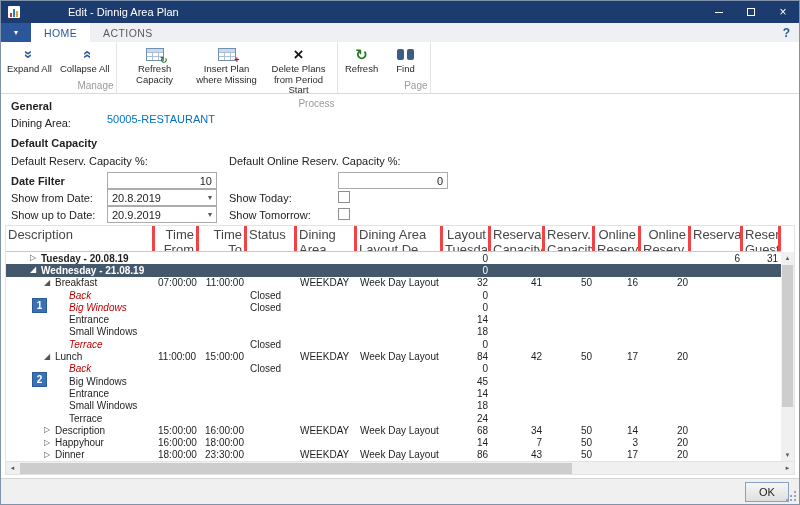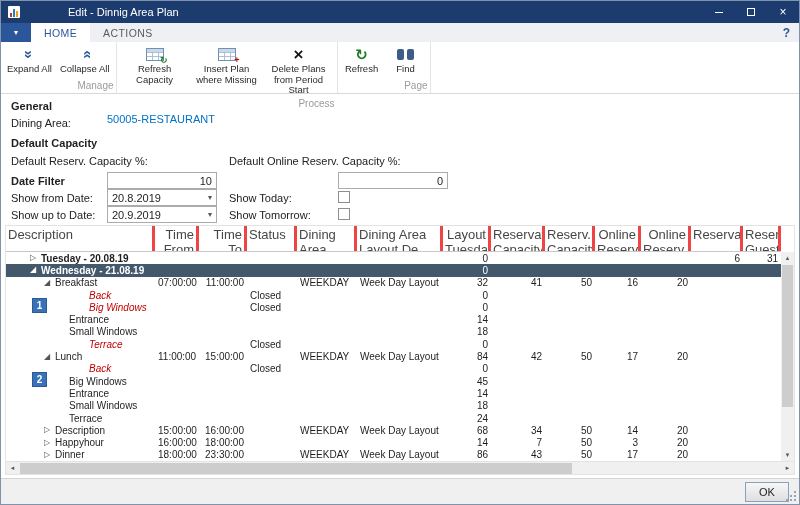--- a/index.html
+++ b/index.html
@@ -61,21 +61,21 @@
   
   .table-wrap { position:absolute; left:4px; right:4px; top:224px; height:250px; display:flex; flex-direction:column; border:1px solid #e3e3e3; background:#fff; }
   .thead { display:flex; height:26px; margin-right:13px; border-bottom:1px solid #c9c9c9; align-items:stretch; }
   .th { font-size:13px; color:#474747; padding:1px 2px; line-height:1.18; overflow:hidden; border-right:3px solid #ef4444; }
   .th.r { text-align:right; }
   .grow { flex:1; min-width:0; }
   .rows { flex:1; display:flex; flex-direction:column; margin-right:13px; }
   .tr { flex:1; display:flex; align-items:center; font-size:10px; color:#1e1e1e; }
   .tr.b .desc-t { font-weight:bold; }
   .tr.sel { background:#44586c; color:#fff; }
-  .tr.red .desc-t { color:#c00000; font-style:italic;margin-left:20px; }
+  .tr.red .desc-t { color:#c00000; font-style:italic; }
   .tr.sel .desc-t, .tr.sel .exp { color:#fff; }
   .td { padding:0 3px; white-space:nowrap; overflow:hidden; }
   .td.r { text-align:right; }
   .desc { display:flex; align-items:center; position:relative; overflow:visible; }
   .exp { width:11px; flex:none; font-size:8px; color:#555; line-height:1; }
   .marker { position:absolute; left:26px; top:-4px; width:15px; height:15px; background:#3a72b8; border:1px solid #2c5a95; color:#fff; font-size:10px; font-weight:bold; display:flex; align-items:center; justify-content:center; z-index:3; font-style:normal; }
   .vscroll { position:absolute; top:26px; right:0; bottom:13px; width:13px; background:#f0f0f0; display:flex; flex-direction:column; align-items:center; }
   .sarrow { height:12px; width:13px; font-size:6px; color:#5a5a5a; display:flex; align-items:center; justify-content:center; flex:none; }
   .vthumb { width:11px; height:68%; margin-top:1px; background:#cdcdcd; }
   .hscroll { height:13px; background:#f0f0f0; border-top:1px solid #e3e3e3; display:flex; align-items:center; }

